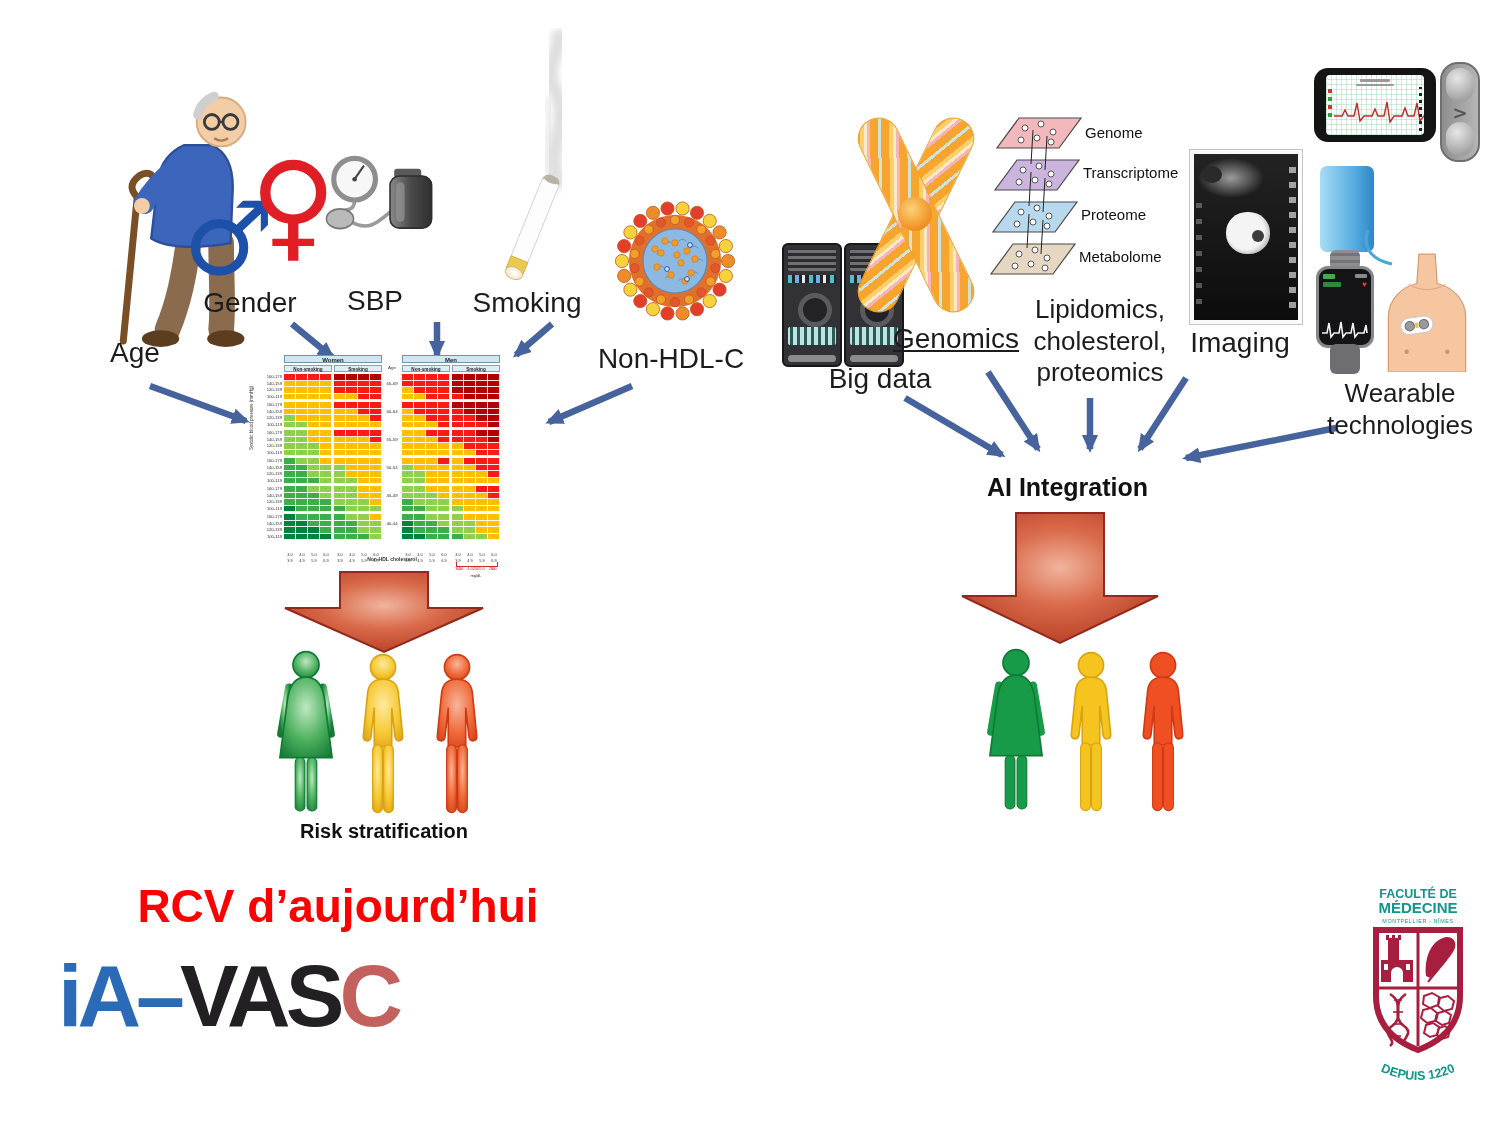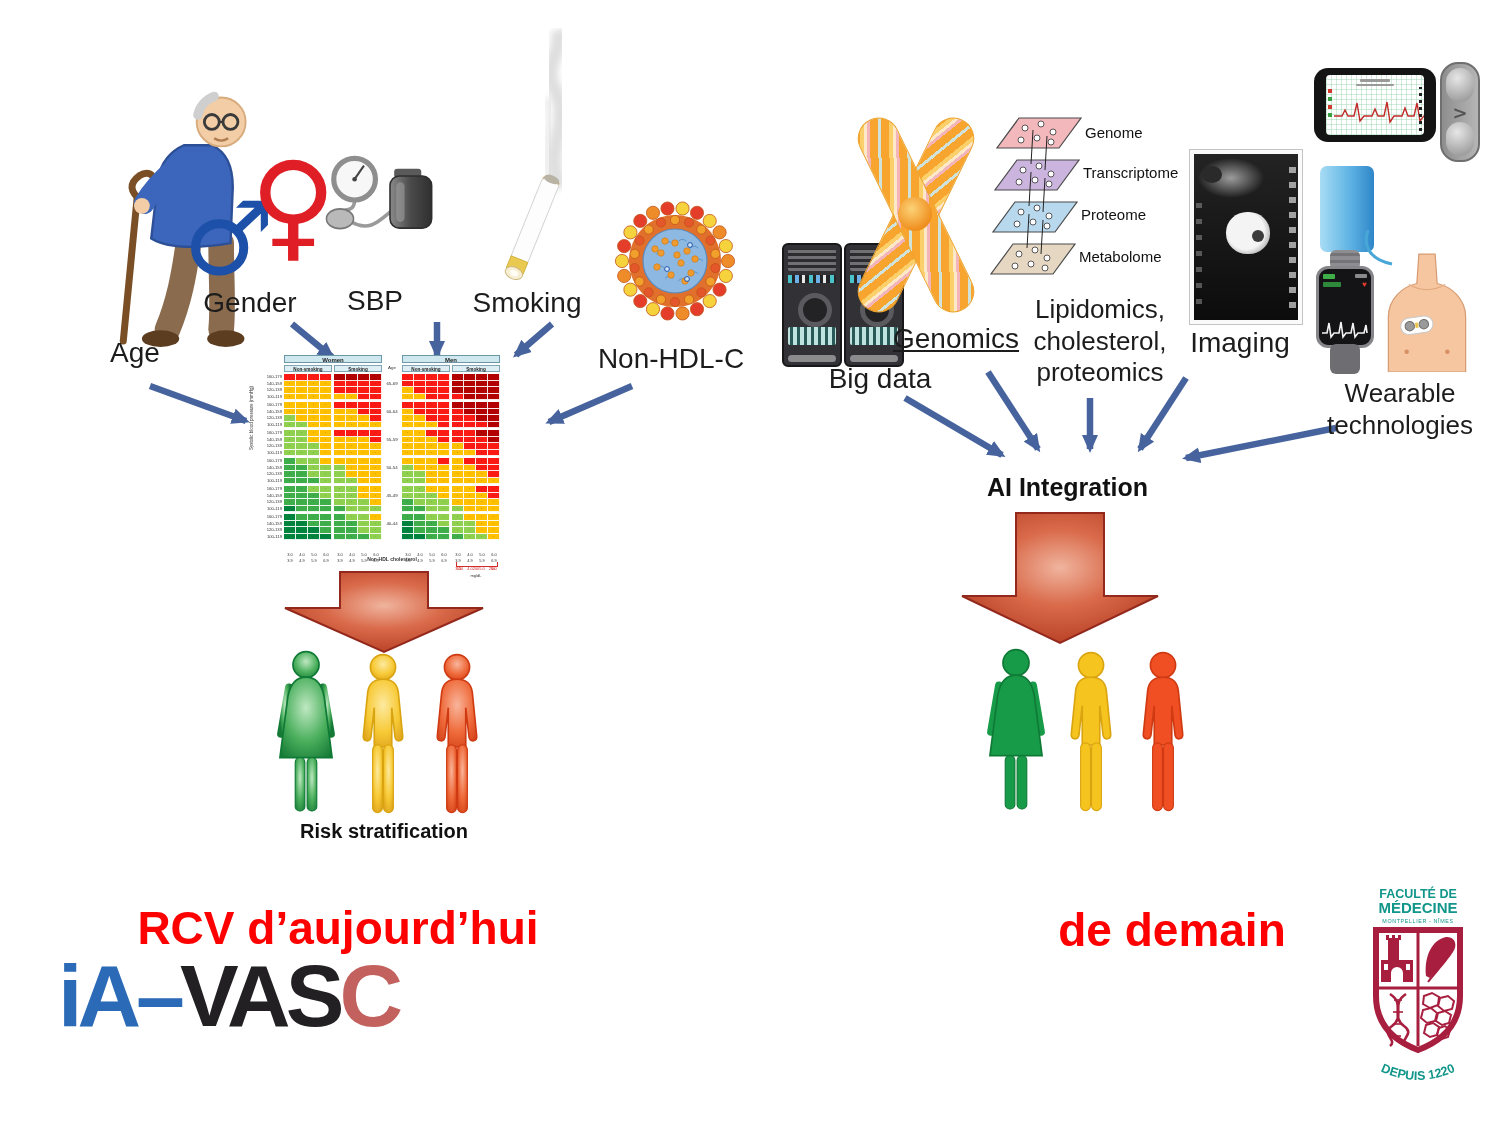--- a/index.html
+++ b/index.html
@@ -2,21 +2,21 @@
 <html><head>
 <meta charset="utf-8">
 <style>
   html,body{margin:0;padding:0;background:#fff;}
   #slide{position:relative;width:1500px;height:1125px;background:#fff;overflow:hidden;
          font-family:"Liberation Sans",sans-serif;color:#1a1a1a;}
   .abs{position:absolute;}
   .lbl{position:absolute;text-align:center;color:#1c1c1c;font-size:28px;line-height:1.22;}
   .lbl.small{font-size:26px;}
   .bold{font-weight:bold;}
-  .red-title{position:absolute;font-weight:bold;font-size:46px;color:#fe0000;text-align:center;line-height:1.05;margin-top:22px;}
+  .red-title{position:absolute;font-weight:bold;font-size:46px;color:#fe0000;text-align:center;line-height:1.05;}
   
   .chromo-arm{position:absolute;width:40px;height:210px;border-radius:21px;border:1px solid #eda32d;
     background:repeating-linear-gradient(115deg,#f7a52f 0 8px,#fbd06b 8px 12px,#fde9c7 12px 15px,#f3b4ba 15px 18px,#f7a52f 18px 26px,#cfe3da 26px 29px);}
   .chromo-knob{position:absolute;width:34px;height:34px;border-radius:50%;
     background:radial-gradient(circle at 40% 35%,#fcd277,#ef8f1f 70%);}
   
   .server{position:relative;display:inline-block;width:56px;height:120px;background:#323236;border:2px solid #18181a;
     border-radius:6px;margin-right:2px;vertical-align:top;}
   .server .vents{position:absolute;left:4px;right:4px;top:4px;height:22px;background:
     repeating-linear-gradient(0deg,#6f6f74 0 3px,#2c2c2f 3px 6px);border-radius:2px;}
@@ -963,21 +963,20 @@
   <div class="person" style="left:1128px;top:648px;width:70px;height:170px;"><svg width="100%" height="100%" viewBox="0 0 64 150">
         <circle cx="32" cy="13" r="11.5" fill="#f04e23" stroke="#cf3a12" stroke-width="1.5"></circle>
         <path d="M32,24 C24,24 19,28 18,36 L14,76 C13.5,81 20,82 21,77 L24,50 L24,86 L40,86 L40,50 L43,77 C44,82 50.5,81 50,76 L46,36 C45,28 40,24 32,24 Z" fill="#f04e23" stroke="#cf3a12" stroke-width="1.5"></path>
         <rect x="22.5" y="84" width="9" height="62" rx="4.5" fill="#f04e23" stroke="#cf3a12" stroke-width="1"></rect>
         <rect x="32.5" y="84" width="9" height="62" rx="4.5" fill="#f04e23" stroke="#cf3a12" stroke-width="1"></rect>
       </svg></div>
 
   <div class="abs bold" style="left:268px;top:820px;width:232px;text-align:center;font-size:20px;color:#111;">Risk stratification</div>
 
   <div class="red-title" style="left:108px;top:882px;width:460px;">RCV d’aujourd’hui</div>
-  <div class="red-title" style="left:1032px;top:884px;width:280px;">de demain</div>
 
   <div id="iavasc">
     <span style="color:#2a6ab6;">iA–</span><span style="color:#232023;">VAS</span><span style="color:#c2615d;">C</span>
   </div>
 
   <svg class="abs" style="left:1362px;top:884px;" width="112" height="212" viewBox="0 0 112 212">
     <text x="56" y="14" text-anchor="middle" font-size="12.5" font-weight="bold" fill="#12968a">FACULTÉ DE</text>
     <text x="56" y="29" text-anchor="middle" font-size="15" font-weight="bold" fill="#12968a">MÉDECINE</text>
     <text x="56" y="39" text-anchor="middle" font-size="5.4" letter-spacing="0.6" fill="#12968a">MONTPELLIER - NÎMES</text>
     <g transform="translate(14,46)">

